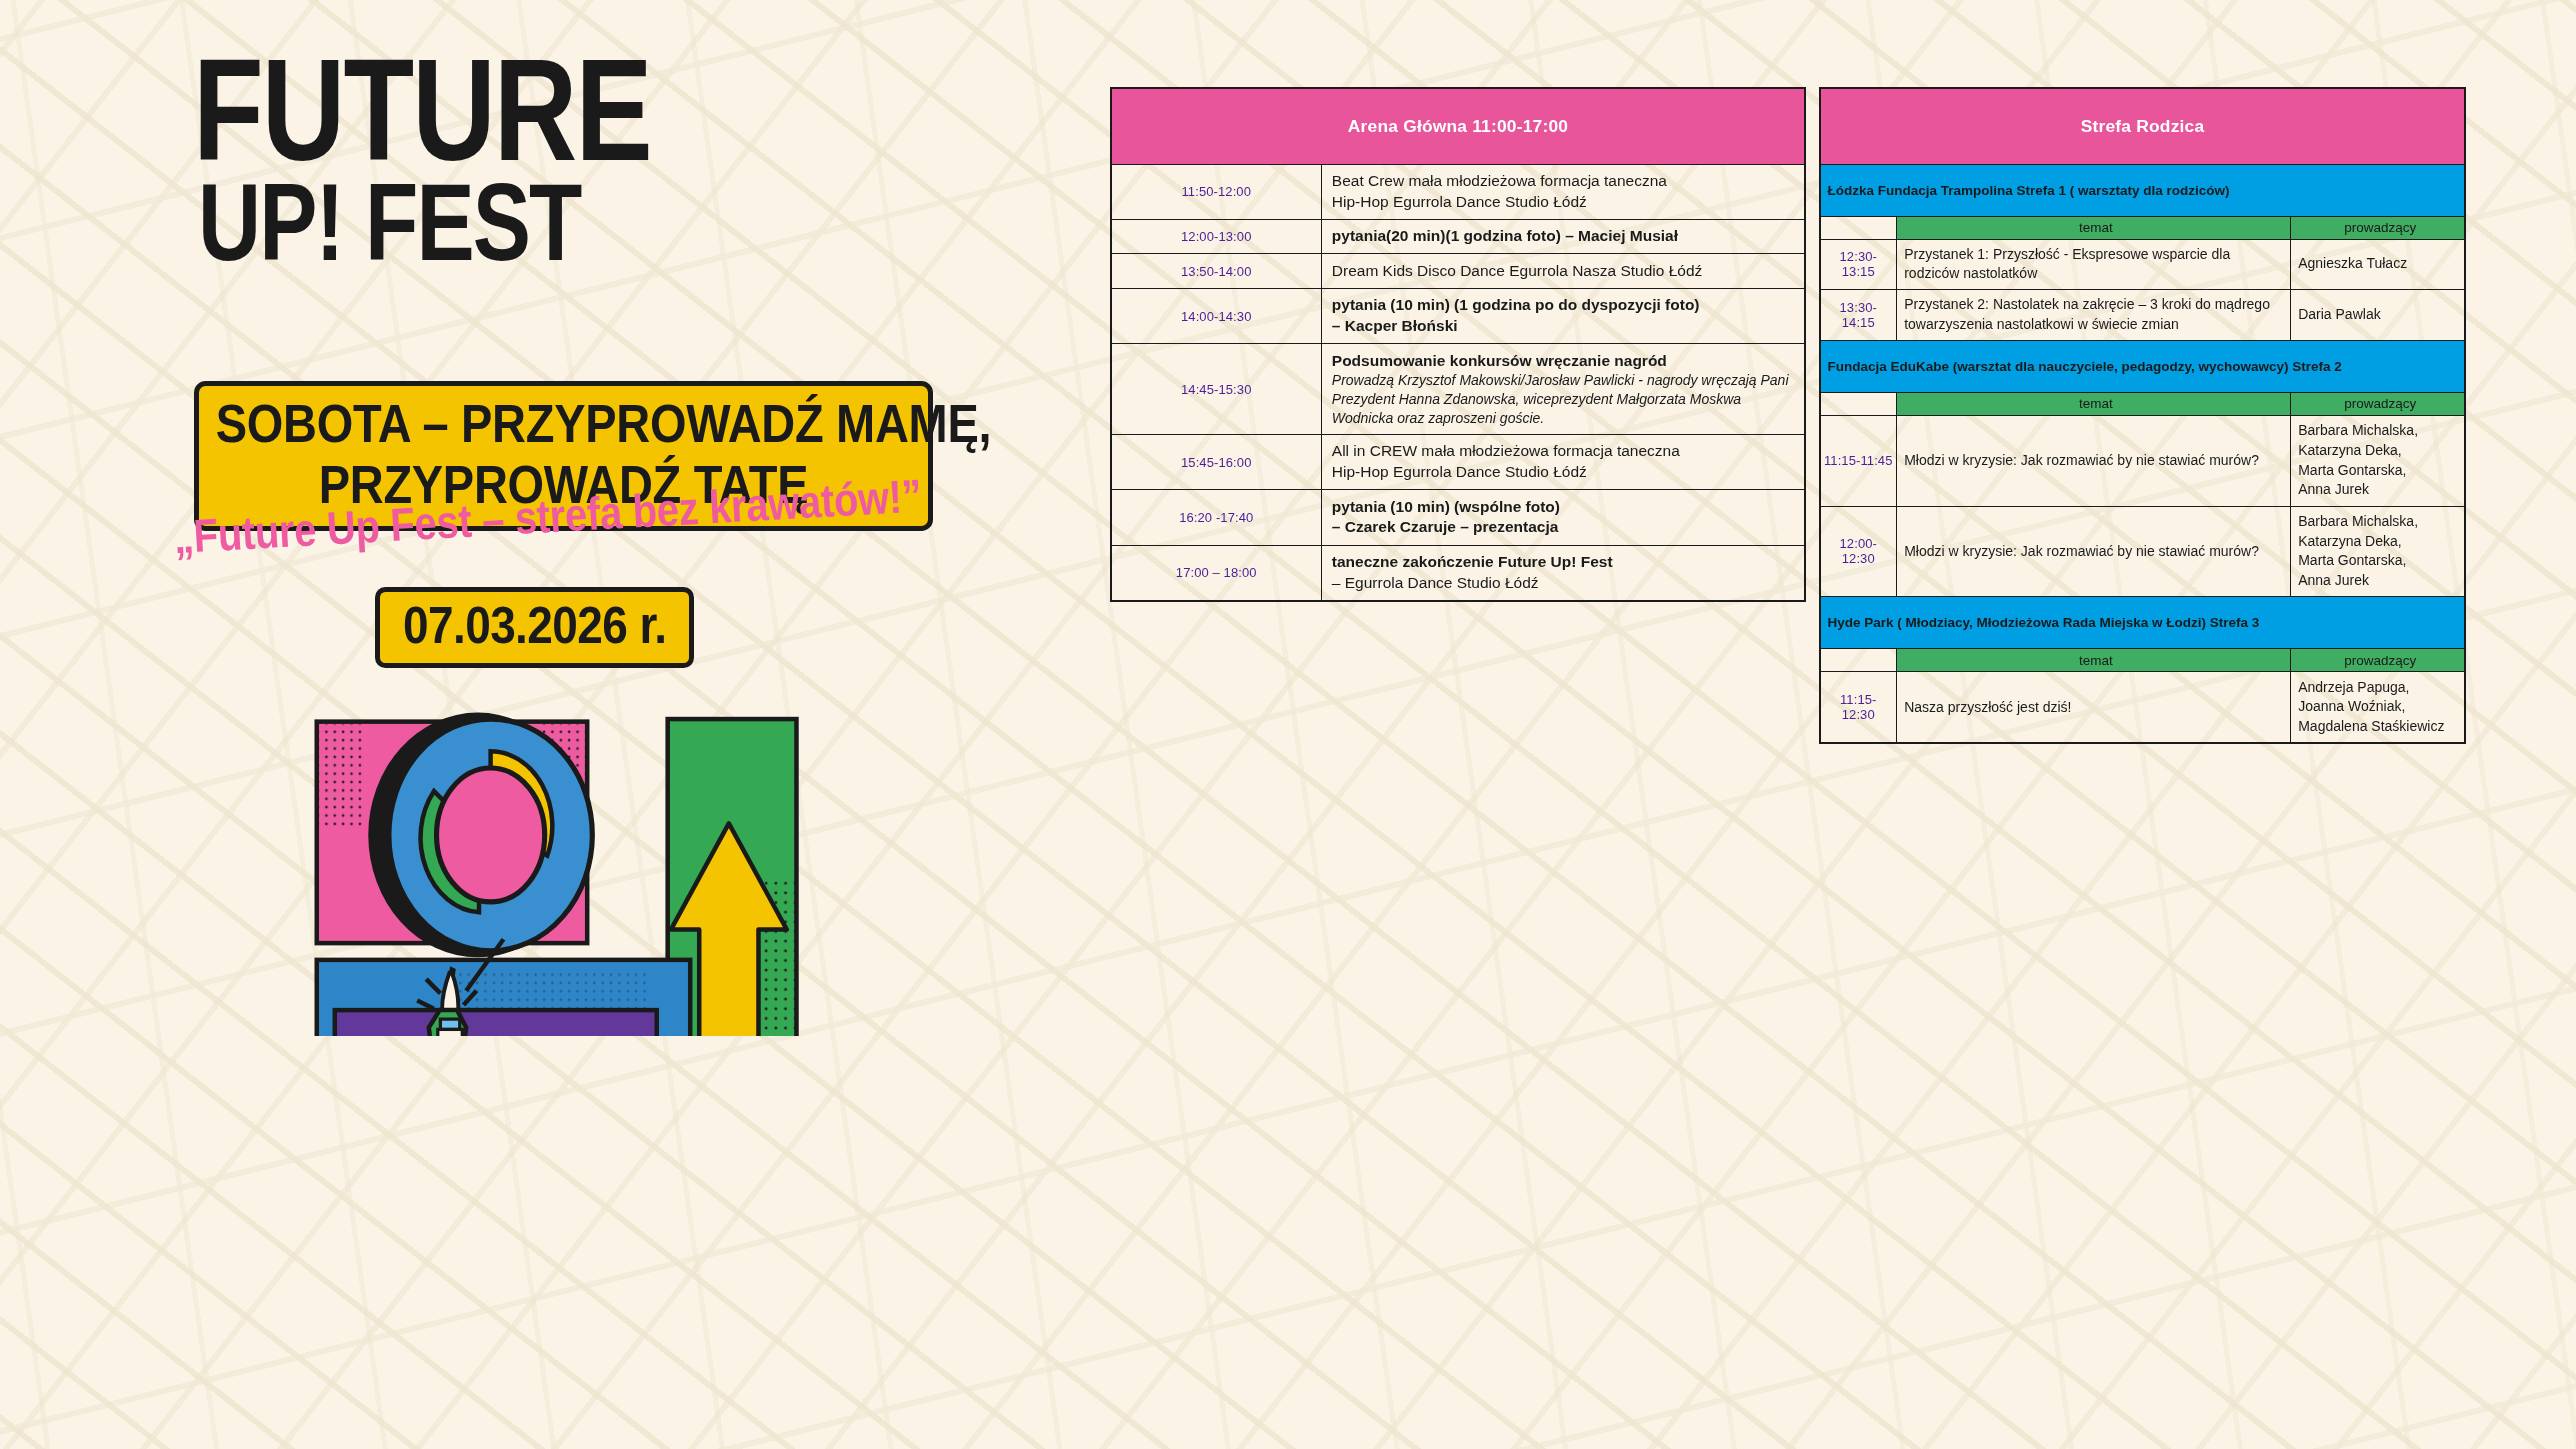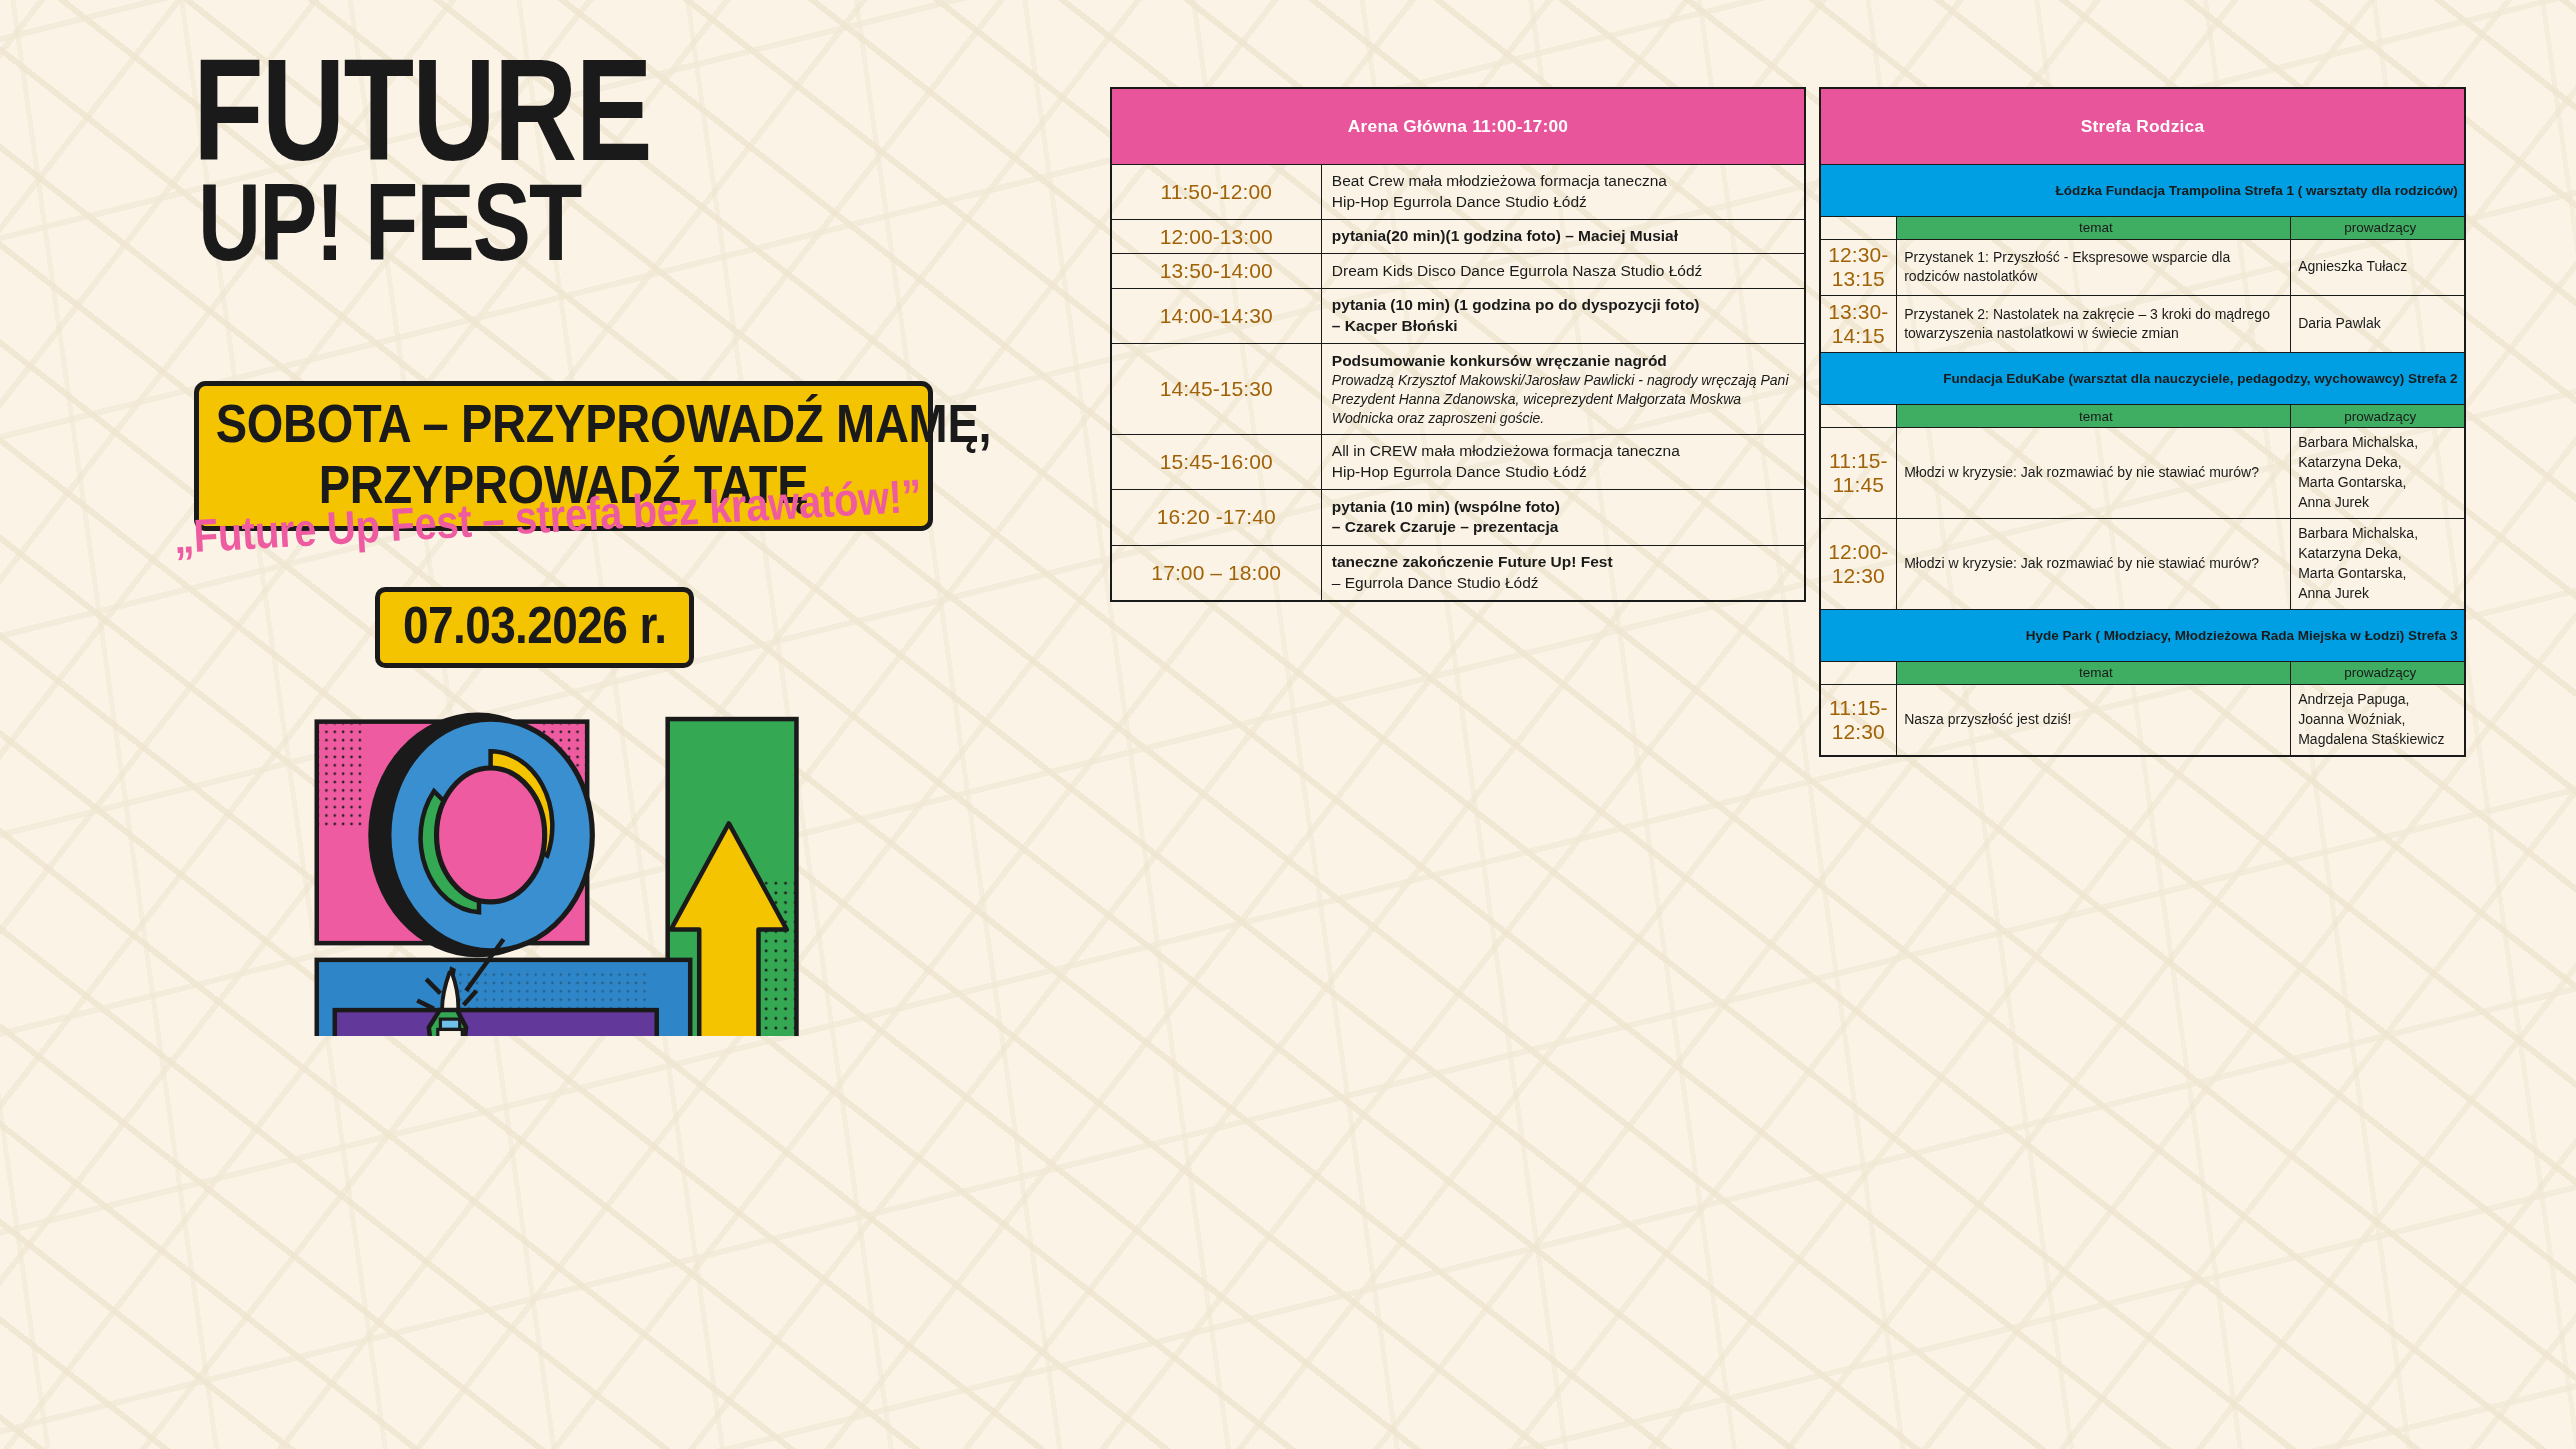--- a/index.html
+++ b/index.html
@@ -170,21 +170,21 @@
     text-align: center;
     font-family: "Liberation Sans Narrow", "Liberation Sans", sans-serif;
     font-weight: 700;
     font-size: 17.4px;
     letter-spacing: 0.2px;
     height: 76px;
   }
   .hdr-blue {
     background: #009FE3 !important;
     color: #1A1A1A;
-    text-align: right;
+    text-align: left;
     font-family: "Liberation Sans Narrow", "Liberation Sans", sans-serif;
     font-weight: 700;
     font-size: 13.5px;
     height: 52px;
     padding: 2.6px 6.4px;
   }
   .hdr-green {
     background: #3FAE62 !important;
     color: #1A1A1A;
     text-align: center;
@@ -192,22 +192,22 @@
     font-weight: 400;
     font-size: 13.5px;
     height: 23px;
     padding-left: 6px;
   }
   .cell-blank { border-left: none !important; border-top: none !important; border-bottom: none !important; }
 
   .cell-time {
     text-align: center;
     font-family: "Liberation Sans Narrow", "Liberation Sans", sans-serif;
-    font-size: 21px;
-    color: #a16207;
+    font-size: 13px;
+    color: #4c1d95;
     padding: 3.9px 2.6px;
     letter-spacing: 0.1px;
   }
   .cell-desc {
     font-family: "Liberation Sans Narrow", "Liberation Sans", sans-serif;
     font-size: 15.5px;
     color: #1A1A1A;
     padding: 6.4px 10.3px;
     line-height: 1.34;
   }

